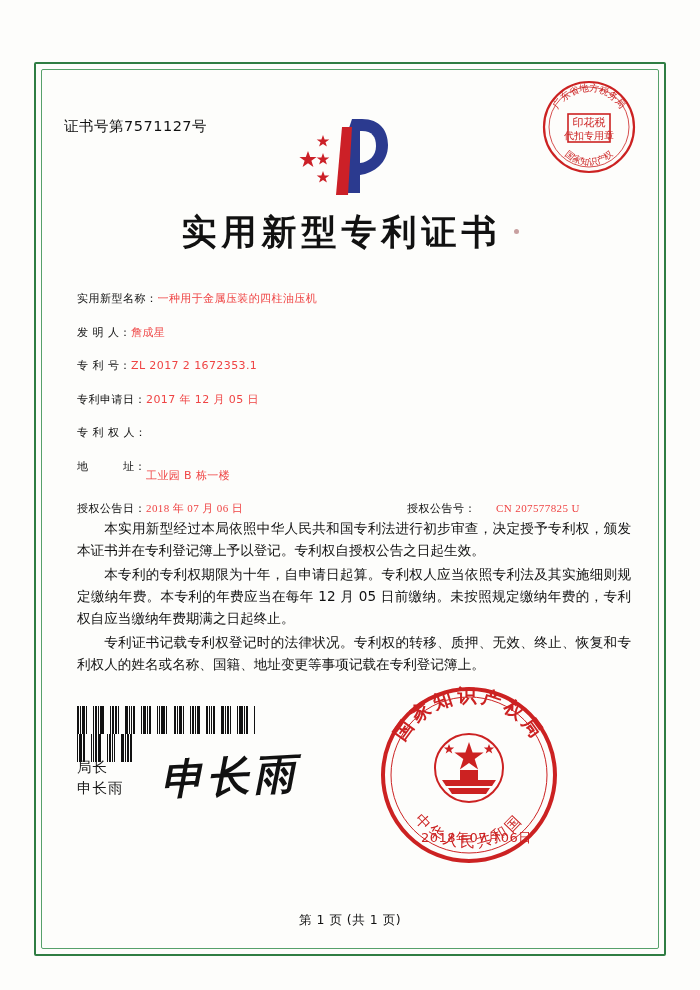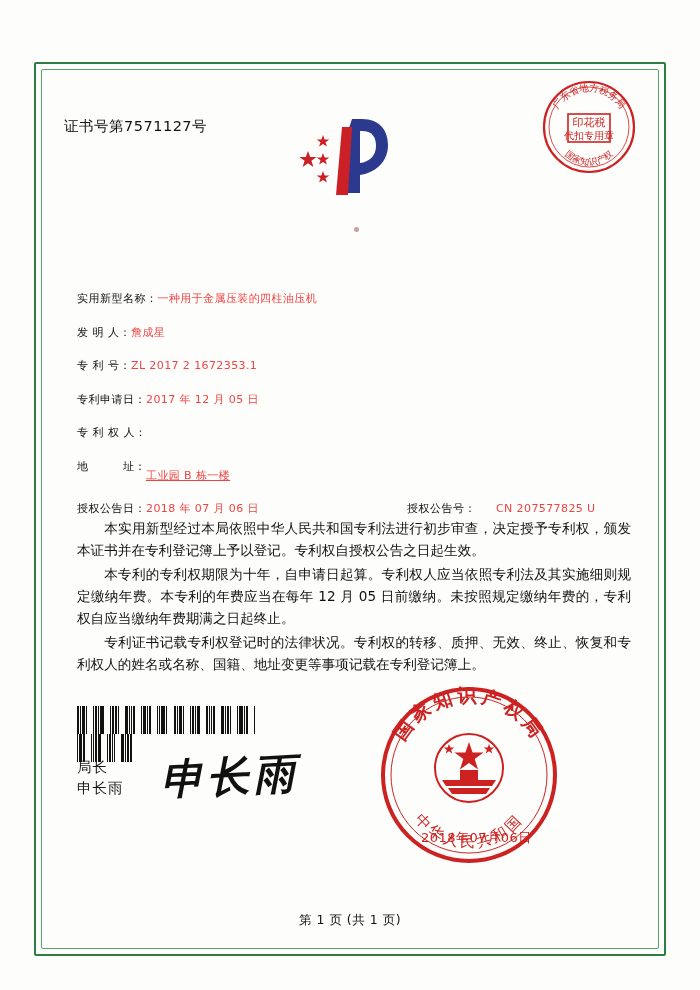--- a/index.html
+++ b/index.html
@@ -120,25 +120,25 @@
     color: #111;
     letter-spacing: 0.5px;
   }
   .field-value {
     color: #ef4444;
     letter-spacing: 0.4px;
   }
   .field-value.indent2 {
     margin-top: 9px;
     margin-left: 62px;
-    text-decoration: underline;
   }
   .row-split {
     display: flex;
     margin-bottom: 6px;
+    font-family: Liberation Serif, serif;
   }
   .row-split .left {
     flex: 0 0 330px;
     display: flex;
   }
   .row-split .right {
     display: flex;
     gap: 20px;
   }
 
@@ -266,21 +266,21 @@
           <textPath href="#arcTop" startOffset="50%" text-anchor="middle">广东省地方税务局</textPath>
         </text>
         <path id="arcBot" d="M 14 52 A 34 34 0 0 0 82 52" fill="none"></path>
         <text font-size="9" fill="#cc2222" font-family="DejaVu Sans, sans-serif">
           <textPath href="#arcBot" startOffset="50%" text-anchor="middle">国家知识产权</textPath>
         </text>
       </svg>
     </div>
 
     <div class="title">
-      <span class="title-dot"></span>
+      <span>实用新型专利证书</span><span class="title-dot"></span>
     </div>
 
     <div class="fields">
 
       <div class="field-row">
         <span class="field-label">实用新型名称：</span>
         <span class="field-value">一种用于金属压装的四柱油压机</span>
       </div>
 
       <div class="field-row">

